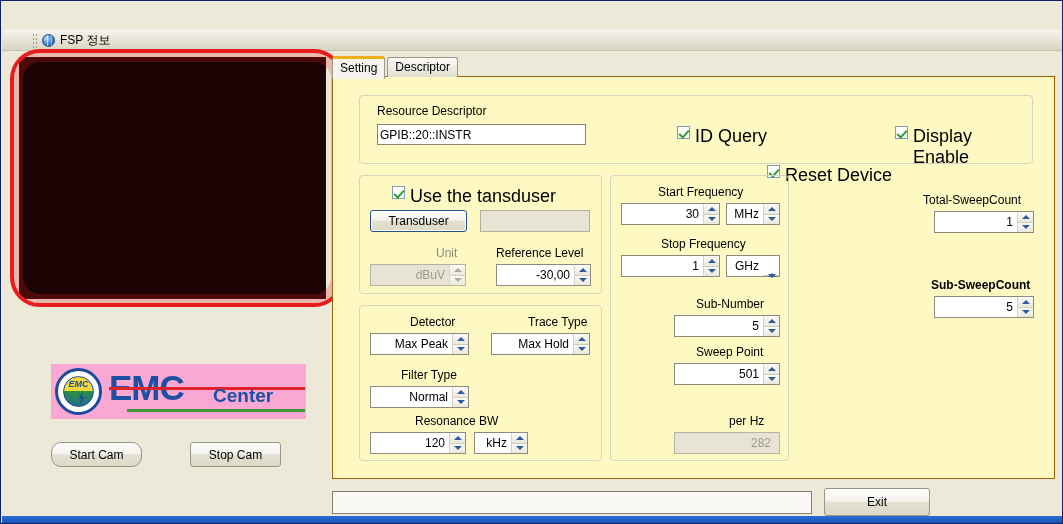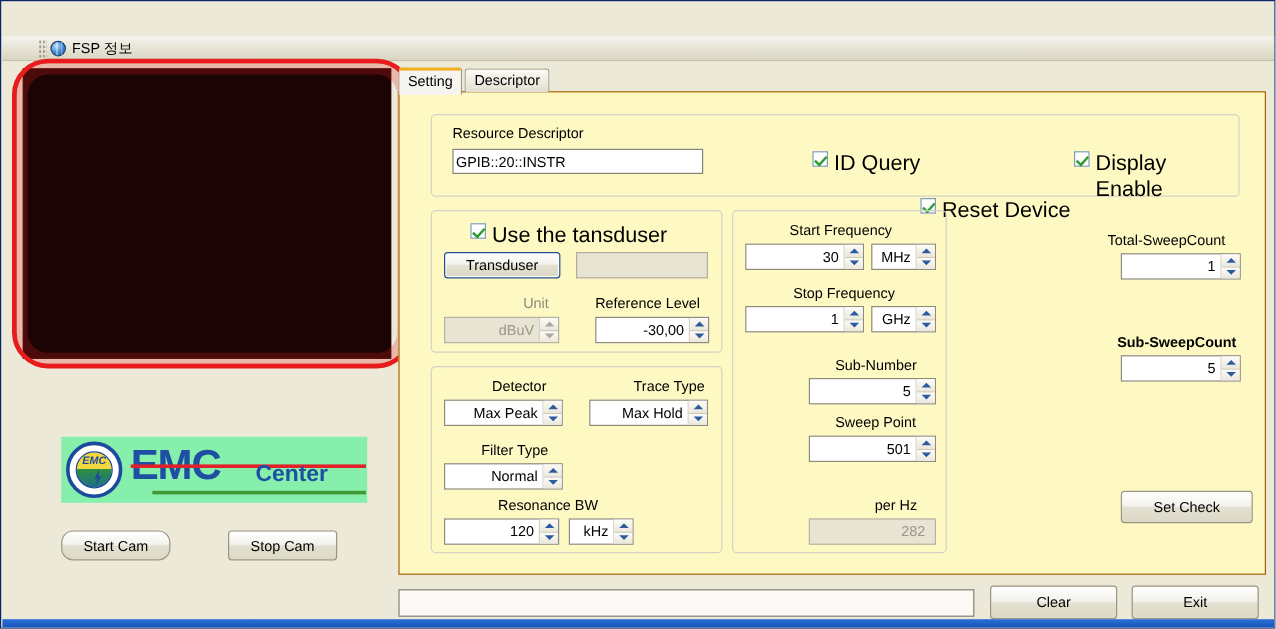--- a/index.html
+++ b/index.html
@@ -179,21 +179,21 @@
     border-radius: 30px;
     box-sizing: border-box;
     box-shadow: inset 0 0 0 9px rgba(232,28,28,0.24);
     pointer-events: none;
   }
   #logo {
     position: absolute;
     left: 45px; top: 313px;
     width: 255px;
     height: 55px;
-    background: #86efac;
+    background: #f9a8d4;
     display: flex;
     align-items: center;
     box-sizing: border-box;
   }
   #logo-emblem {
     width: 47px; height: 47px;
     margin-left: 4px;
     border-radius: 50%;
     flex: none;
     position: relative;
@@ -646,21 +646,21 @@
           </div>
 
           <div class="lbl" style="position:absolute; left:50px; top:61px;">Stop Frequency</div>
           <div class="spin" style="position:absolute; left:10px; top:79px; width:99px;">
             <span class="val">1</span>
             <span class="arrows">
               <span class="ar up"></span>
               <span class="ar down"></span>
             </span>
           </div>
-          <div class="spin" style="position:absolute; left:115px; top:79px; width:54px;">
+          <div class="spin" style="position:absolute; left:115px; top:79px; width:54px;align-items:flex-end;">
             <span class="val">GHz</span>
             <span class="arrows">
               <span class="ar up"></span>
               <span class="ar down"></span>
             </span>
           </div>
 
           <div class="lbl" style="position:absolute; left:85px; top:121px;">Sub-Number</div>
           <div class="spin" style="position:absolute; left:63px; top:139px; width:106px;">
             <span class="val">5</span>
@@ -697,28 +697,26 @@
 
           <div class="lbl" style="position:absolute; left:128px; top:103px;font-weight:bold;">Sub-SweepCount</div>
           <div class="spin" style="position:absolute; left:131px; top:121px; width:100px;">
             <span class="val">5</span>
             <span class="arrows">
               <span class="ar up"></span>
               <span class="ar down"></span>
             </span>
           </div>
 
-          <button class="btn" style="position:absolute; left:131px; top:234px; width:110px; height:27px;">Set Check</button>
         </div>
 
       </div>
     </div>
 
     <div id="bottombar">
       <input id="status-input" type="text" value="" style="">
-      <button class="btn" style="width:106px; margin-left:13px;">Clear</button>
       <button class="btn" style="width:106px; margin-left:12px;">Exit</button>
     </div>
 
   </div>
 
   <div id="statusstrip"></div>
 </div>
 
 </body></html>

